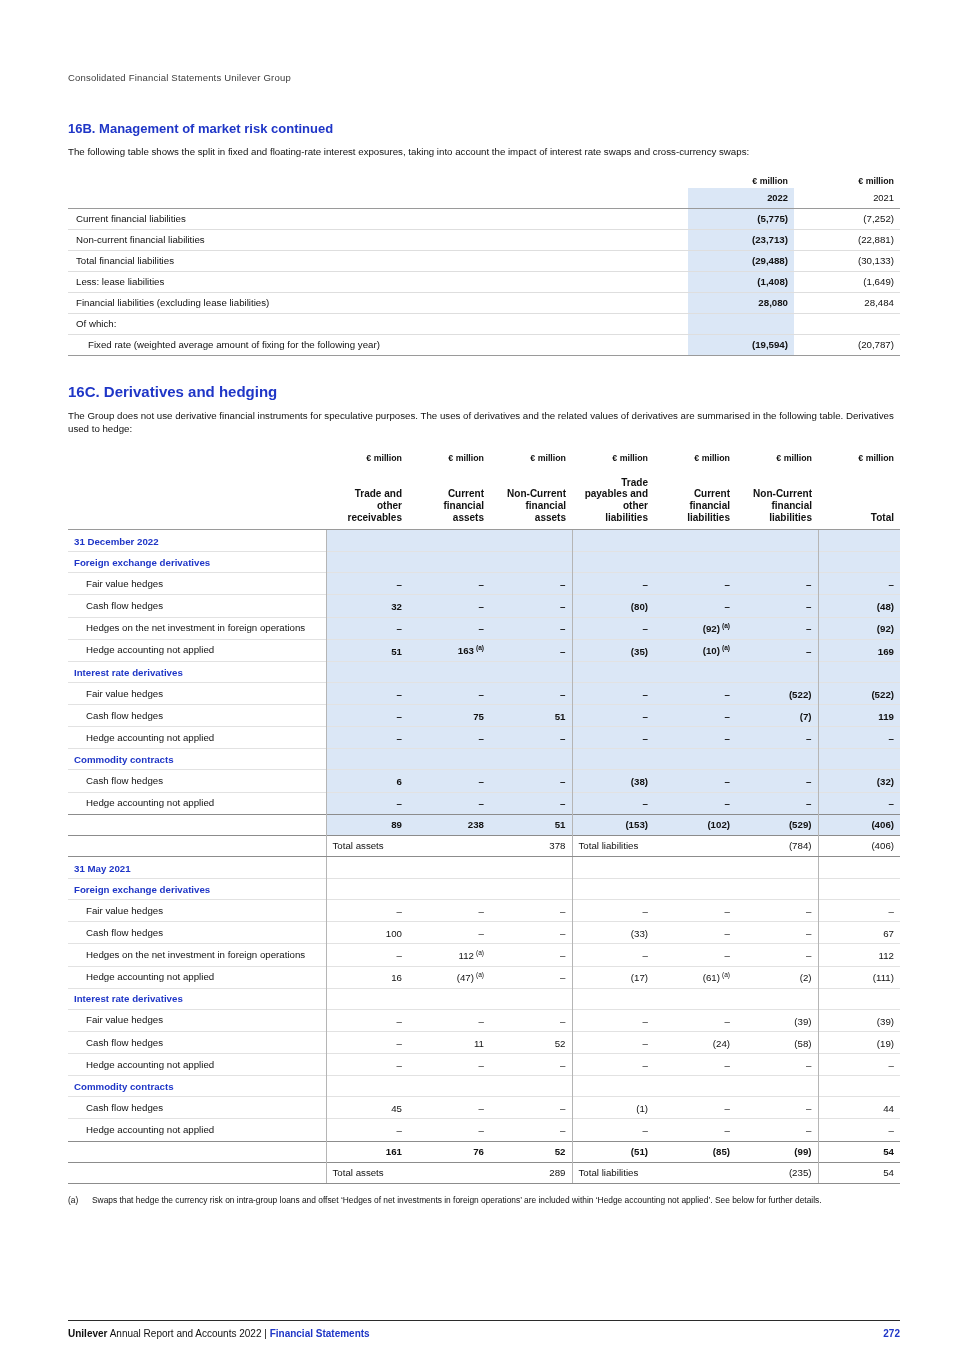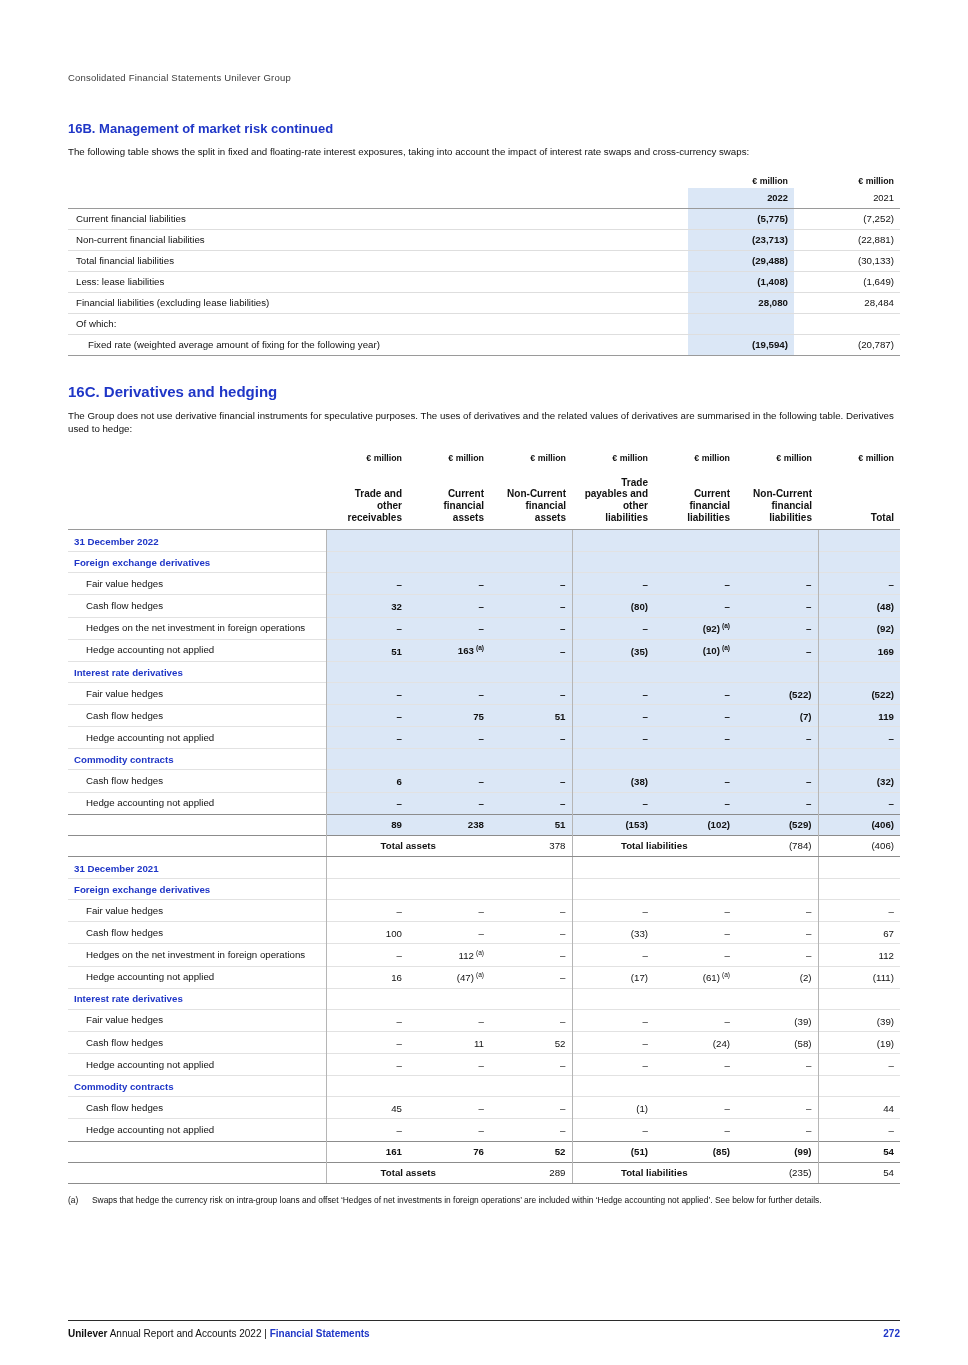--- a/index.html
+++ b/index.html
@@ -37,21 +37,21 @@
   #t2 thead tr:last-child td{ border-bottom:1px solid #9a9a9a; }
   #t2 tbody tr + tr td{ border-top:1px solid #e2e2e2; }
   #t2 td.sep{ border-left:1px solid #b5b5b5; }
   #t2 tr.hl td.val{ background:var(--hl); font-weight:700; }
   #t2 .lbl{ text-align:left; padding-left:6px; }
   #t2 .lbl.ind{ padding-left:18px; line-height:1.25; }
   #t2 .sec, #t2 .grp{ color:var(--accent); font-weight:700; }
   #t2 tr.section td{ padding-top:6px; }
   #t2 tr.total td{ border-top:1px solid #8c8c8c; font-weight:700; }
   #t2 tr.summary td{ border-top:1px solid #8c8c8c; border-bottom:1px solid #8c8c8c; }
-  #t2 .sum-lbl{ font-weight:700; text-align:center; }
+  #t2 .sum-lbl{ font-weight:400; text-align:left; }
 
   .footnote{ display:flex; gap:6px; margin-top:11px; font-size:8.4px; line-height:1.4; color:#111; width:832px; }
   .fn-marker{ flex:0 0 18px; }
   .fn-text{ flex:1; }
 
   .footer{ position:absolute; left:68px; right:68px; bottom:26px; border-top:1px solid #2b2b2b; padding-top:7px; display:flex; justify-content:space-between; align-items:baseline; font-size:10px;gap:14px; }
   .brand{ font-weight:700; }
   .footer-section{ color:var(--accent); font-weight:700; }
   .footer-page{ color:var(--accent); font-weight:700; }
 </style>
@@ -301,21 +301,21 @@
         </tr>
         <tr class="summary">
           <td class="lbl"></td>
           <td class="sum-lbl sep" colspan="2">Total assets</td>
           <td class="num val">378</td>
           <td class="sum-lbl sep" colspan="2">Total liabilities</td>
           <td class="num val">(784)</td>
           <td class="num val sep">(406)</td>
         </tr>
         <tr class="section">
-          <td class="lbl sec">31 December 2021</td>
+          <td class="lbl sec">31 May 2021</td>
           <td class="num val sep"></td>
           <td class="num val"></td>
           <td class="num val"></td>
           <td class="num val sep"></td>
           <td class="num val"></td>
           <td class="num val"></td>
           <td class="num val sep"></td>
         </tr>
         <tr class="group">
           <td class="lbl grp">Foreign exchange derivatives</td>

